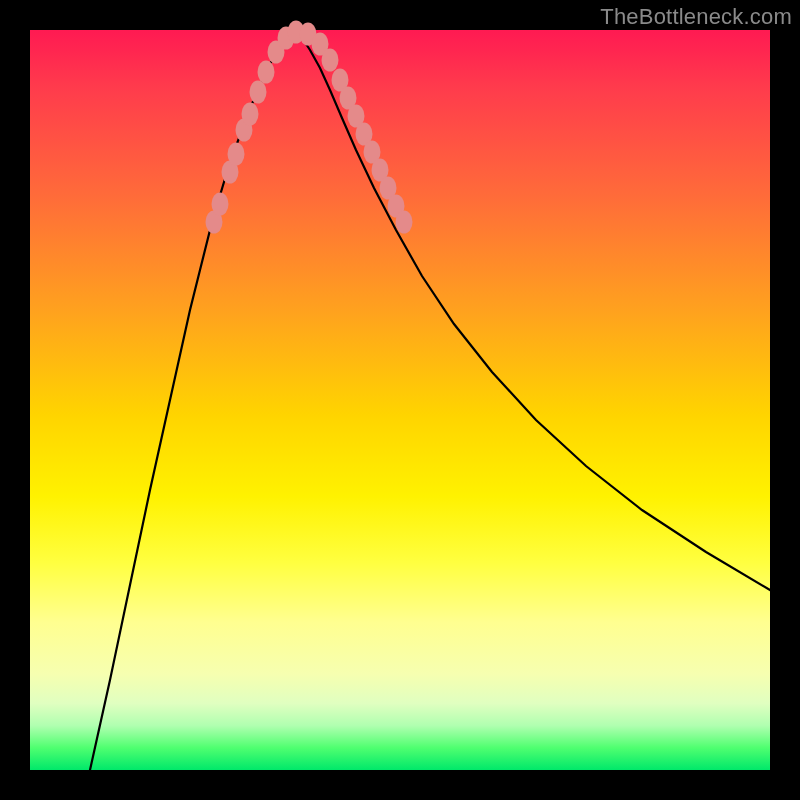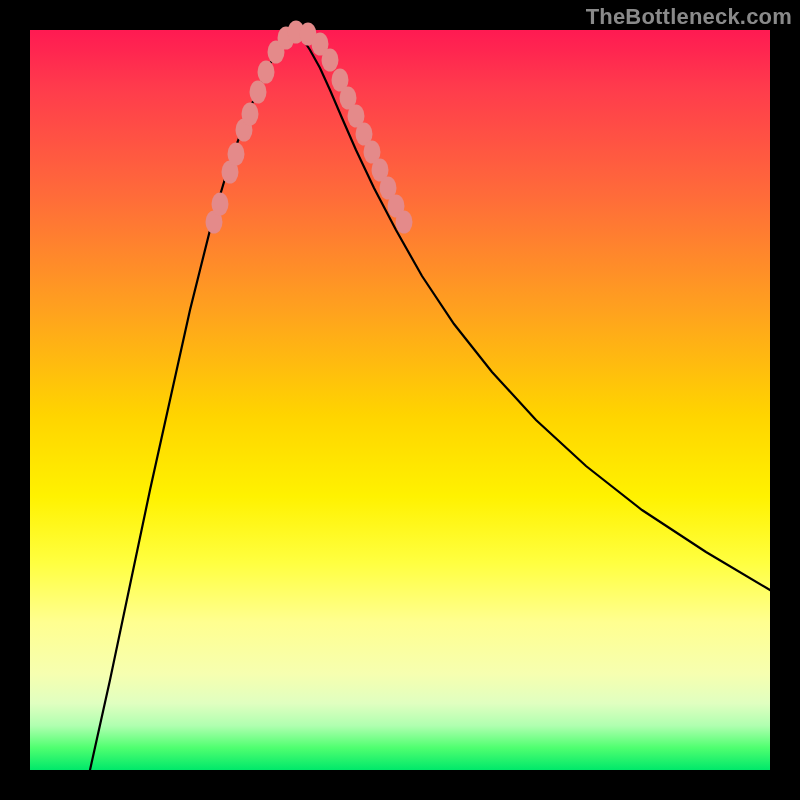--- a/index.html
+++ b/index.html
@@ -48,21 +48,21 @@
     height: 740px;
     overflow: visible;
   }
   .watermark {
     position: absolute;
     top: 4px;
     right: 8px;
     color: #8a8a8a;
     font-size: 22px;
     letter-spacing: 0.2px;
-    font-weight: 700;
+    font-weight: 400;
   }
   .curve {
     fill: none;
     stroke: #000;
     stroke-width: 2.2;
     stroke-linecap: round;
   }
   .dot {
     fill: #e48a8a;
     stroke: none;

